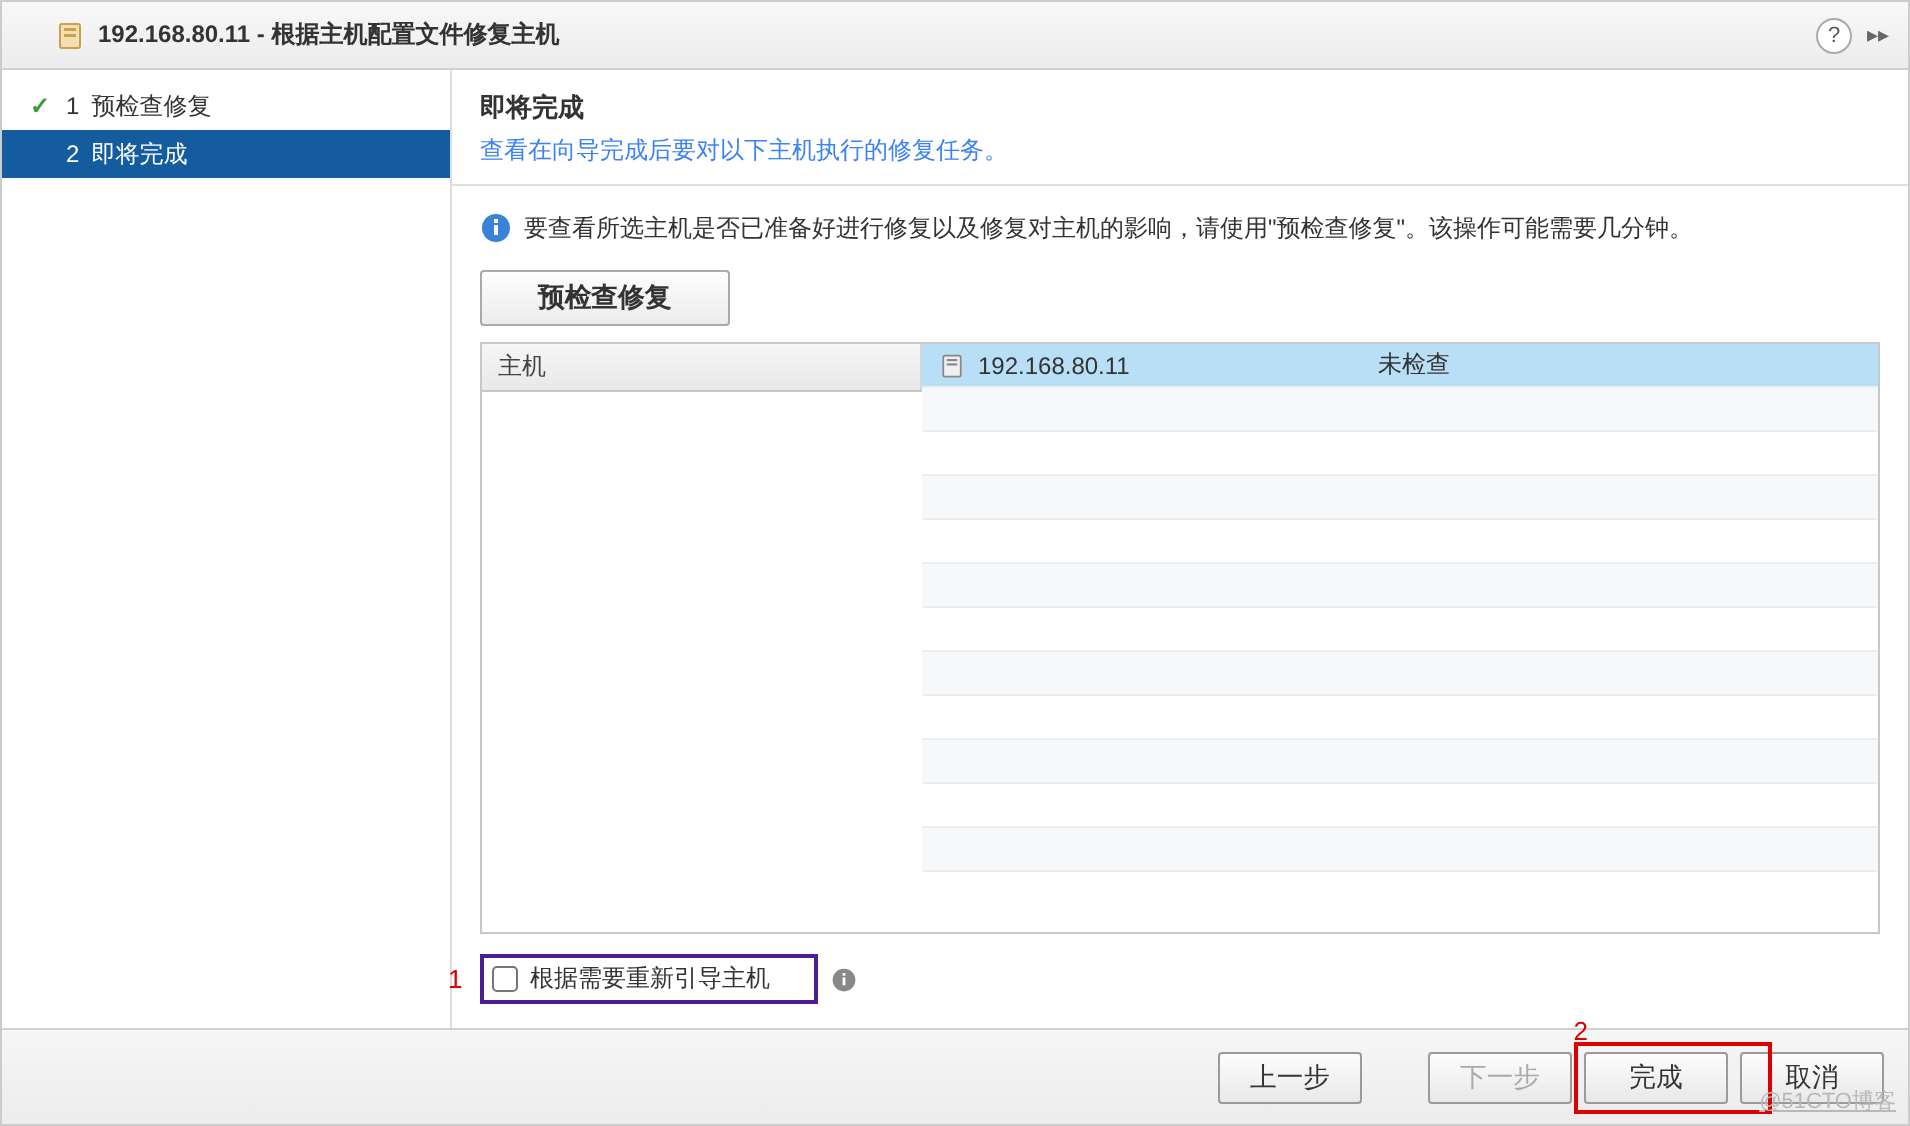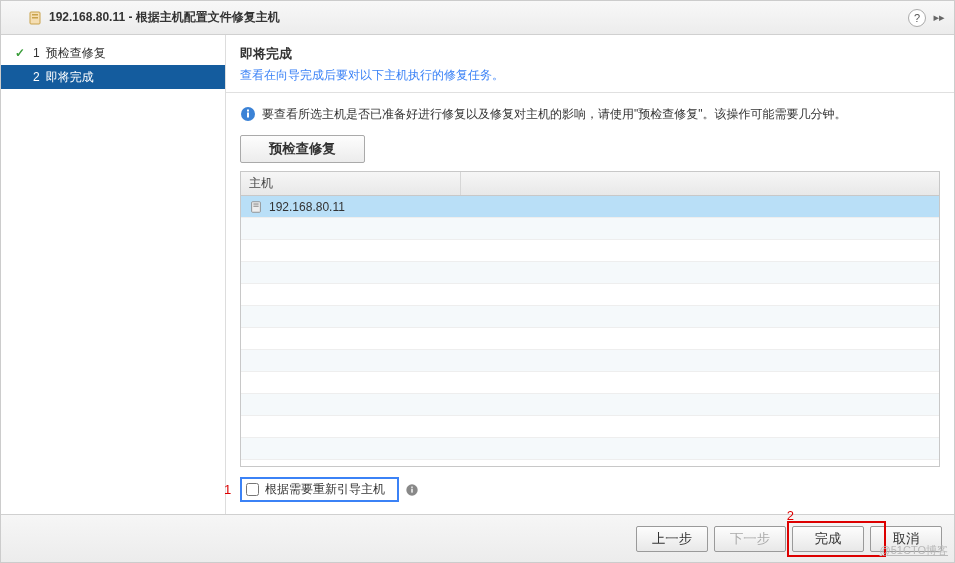--- a/index.html
+++ b/index.html
@@ -128,21 +128,21 @@
       cursor: pointer;
       width: fit-content;
       margin-bottom: 8px;
       color: #333;
       font-weight: bold;
     }
     .table-wrap {
       flex: 1;
       border: 1px solid #c8c8c8;
       display: flex;
-      flex-direction: column;
+      flex-direction: row;
       min-height: 0;
     }
     .thead {
       display: flex;
       background: linear-gradient(#f6f6f6,#e8e8e8);
       border-bottom: 1px solid #c8c8c8;
       height: 24px;
       align-items: center;
     }
     .th {
@@ -178,22 +178,22 @@
       padding: 2px 0;
       position: relative;
     }
     .annotation-1 {
       position: absolute;
       left: -16px;
       color: #d00;
       font-size: 13px;
     }
     .reboot-box {
-      border: 2px solid #3b82f6;
-      padding: 2px 12px 2px 4px;
+      border: 2px solid #4c1d95;
+      padding: 2px 22px 2px 4px;
       display: inline-flex;
       align-items: center;
       gap: 6px;
     }
     .reboot-box input { margin: 0; }
     .info-small {
       width: 14px; height: 14px;
       display: inline-flex;
       margin-left: 2px;
     }
@@ -211,21 +211,21 @@
     .btn {
       min-width: 72px;
       height: 26px;
       padding: 0 14px;
       border: 1px solid #9a9a9a;
       border-radius: 2px;
       background: linear-gradient(#fdfdfd,#e8e8e8);
       cursor: pointer;
       color: #333;
     }
-    .btn:disabled { color: #aaa; cursor: default; }
+    .btn:disabled { color: #aaa; cursor: default; margin-left: 27px; }
     .finish-wrap {
       position: relative;
       display: inline-block;
     }
     .finish-wrap .ann-box {
       position: absolute;
       border: 2px solid #d00;
       top: -5px; left: -5px; right: -22px; bottom: -5px;
       pointer-events: none;
     }
@@ -312,20 +312,21 @@
               <div class="td col-host">
                 <span class="host-mini-icon">
                   <svg width="14" height="14" viewBox="0 0 16 16">
                     <rect x="3" y="2" width="10" height="12" rx="1" fill="#eee" stroke="#888"></rect>
                     <rect x="5" y="4" width="6" height="1.2" fill="#888"></rect>
                     <rect x="5" y="6.5" width="6" height="1.2" fill="#888"></rect>
                   </svg>
                 </span>
                 <span>192.168.80.11</span>
               </div>
+              <div class="td col-status">未检查</div>
             </div>
             <div class="trow even">
                 <div class="td col-host"></div>
                 <div class="td col-status"></div>
               </div>
             <div class="trow">
                 <div class="td col-host"></div>
                 <div class="td col-status"></div>
               </div>
             <div class="trow even">

